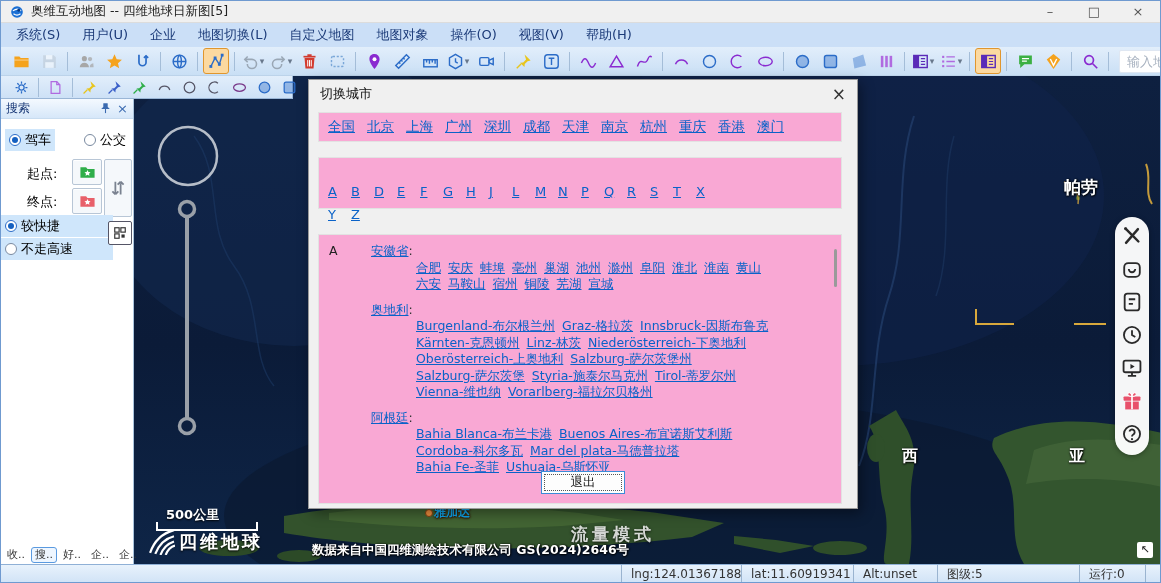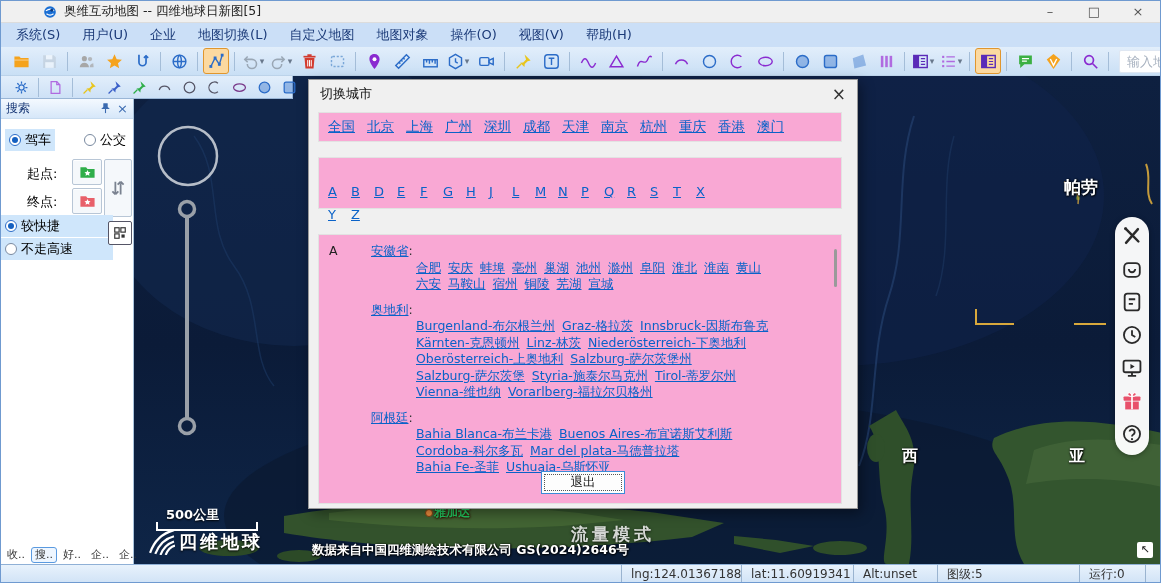--- a/index.html
+++ b/index.html
@@ -1,21 +1,21 @@
 <!DOCTYPE html>
 <html><head>
 <meta charset="utf-8">
 <style>
   html,body{margin:0;padding:0;background:#888;}
   #app{position:relative;width:1161px;height:583px;overflow:hidden;background:#d6e6f5;
        font-family:"DejaVu Sans","Liberation Sans",sans-serif;border:1px solid #6f9ad0;box-sizing:border-box;}
   .abs{position:absolute;}
   
   #titlebar{left:0;top:0;width:100%;height:22px;background:#f0f0f0;border-bottom:1px solid #dcdcdc;
-            display:flex;align-items:center;box-sizing:border-box;padding-left:33px;}
+            display:flex;align-items:center;box-sizing:border-box;}
   #titlebar .appicon{width:14px;height:14px;margin:0 7px 0 9px;}
   #titlebar .ttl{font-size:12.5px;color:#222;}
   #titlebar .wctrls{margin-left:auto;display:flex;}
   #titlebar .wbtn{width:44px;text-align:center;font-size:13px;color:#555;line-height:22px;cursor:default;}
   
   #menubar{left:0;top:22px;width:100%;height:24px;background:#cbdff7;display:flex;align-items:center;padding-left:4px;box-sizing:border-box;}
   .menu-item{font-size:13px;color:#1b3a78;padding:0 11px;line-height:24px;cursor:default;}
   
   #toolbar1{left:0;top:46px;width:100%;height:29px;background:linear-gradient(#e2eefb,#c9dff5);
             display:flex;align-items:center;padding-left:6px;box-sizing:border-box;border-bottom:1px solid #bcd3ea;}
@@ -67,21 +67,21 @@
                 padding-left:2px;box-sizing:border-box;z-index:3;border-right:1px solid #aac4dd;}
   .sbtab{font-size:11px;color:#333;padding:0 3px;margin-right:2px;line-height:14px;border:1px solid transparent;cursor:pointer;}
   .sbtab.active{border-color:#5a9ae0;border-radius:3px;background:#eef6ff;}
   
   #map{left:133px;top:75px;width:1028px;height:488px;overflow:hidden;background:#0b1b38;}
   #map svg.mapsvg{position:absolute;left:0;top:0;}
   .maplabel{position:absolute;color:#fff;text-shadow:0 1px 2px #000,1px 0 2px #000;white-space:nowrap;}
   #lbl-palau{left:930px;top:100px;font-size:17px;font-weight:bold;}
   #lbl-west{left:768px;top:370px;font-size:16px;font-weight:bold;}
   #lbl-asia{left:935px;top:370px;font-size:16px;font-weight:bold;}
-  #lbl-jakarta{left:300px;top:428px;font-size:12px;font-weight:bold;color:#22c55e;text-shadow:0 1px 2px #301000,1px 0 2px #301000;}
+  #lbl-jakarta{left:300px;top:428px;font-size:12px;font-weight:bold;color:#0ea5e9;text-shadow:0 1px 2px #301000,1px 0 2px #301000;}
   #jakarta-dot{position:absolute;left:291px;top:433px;width:6px;height:6px;border-radius:50%;background:#f09040;border:1px solid #804010;}
   #watermark{position:absolute;left:437px;top:447px;font-size:17px;font-weight:bold;letter-spacing:4px;
              color:rgba(255,255,255,.82);text-shadow:0 1px 3px rgba(0,0,0,.8);}
   #attribution{position:absolute;left:178px;top:466px;font-size:12.5px;font-weight:bold;color:#fff;
                text-shadow:0 1px 2px #000,1px 0 2px #000;}
   #scale-text{position:absolute;left:32px;top:430px;font-size:13px;font-weight:bold;color:#fff;text-shadow:0 1px 2px #000;}
   #scale-bar{position:absolute;left:22px;top:446px;width:102px;height:9px;border-left:2px solid #fff;
              border-right:2px solid #fff;border-bottom:2px solid #fff;box-sizing:border-box;}
   #logo{position:absolute;left:14px;top:452px;display:flex;align-items:center;}
   #logo svg{width:27px;height:27px;}

